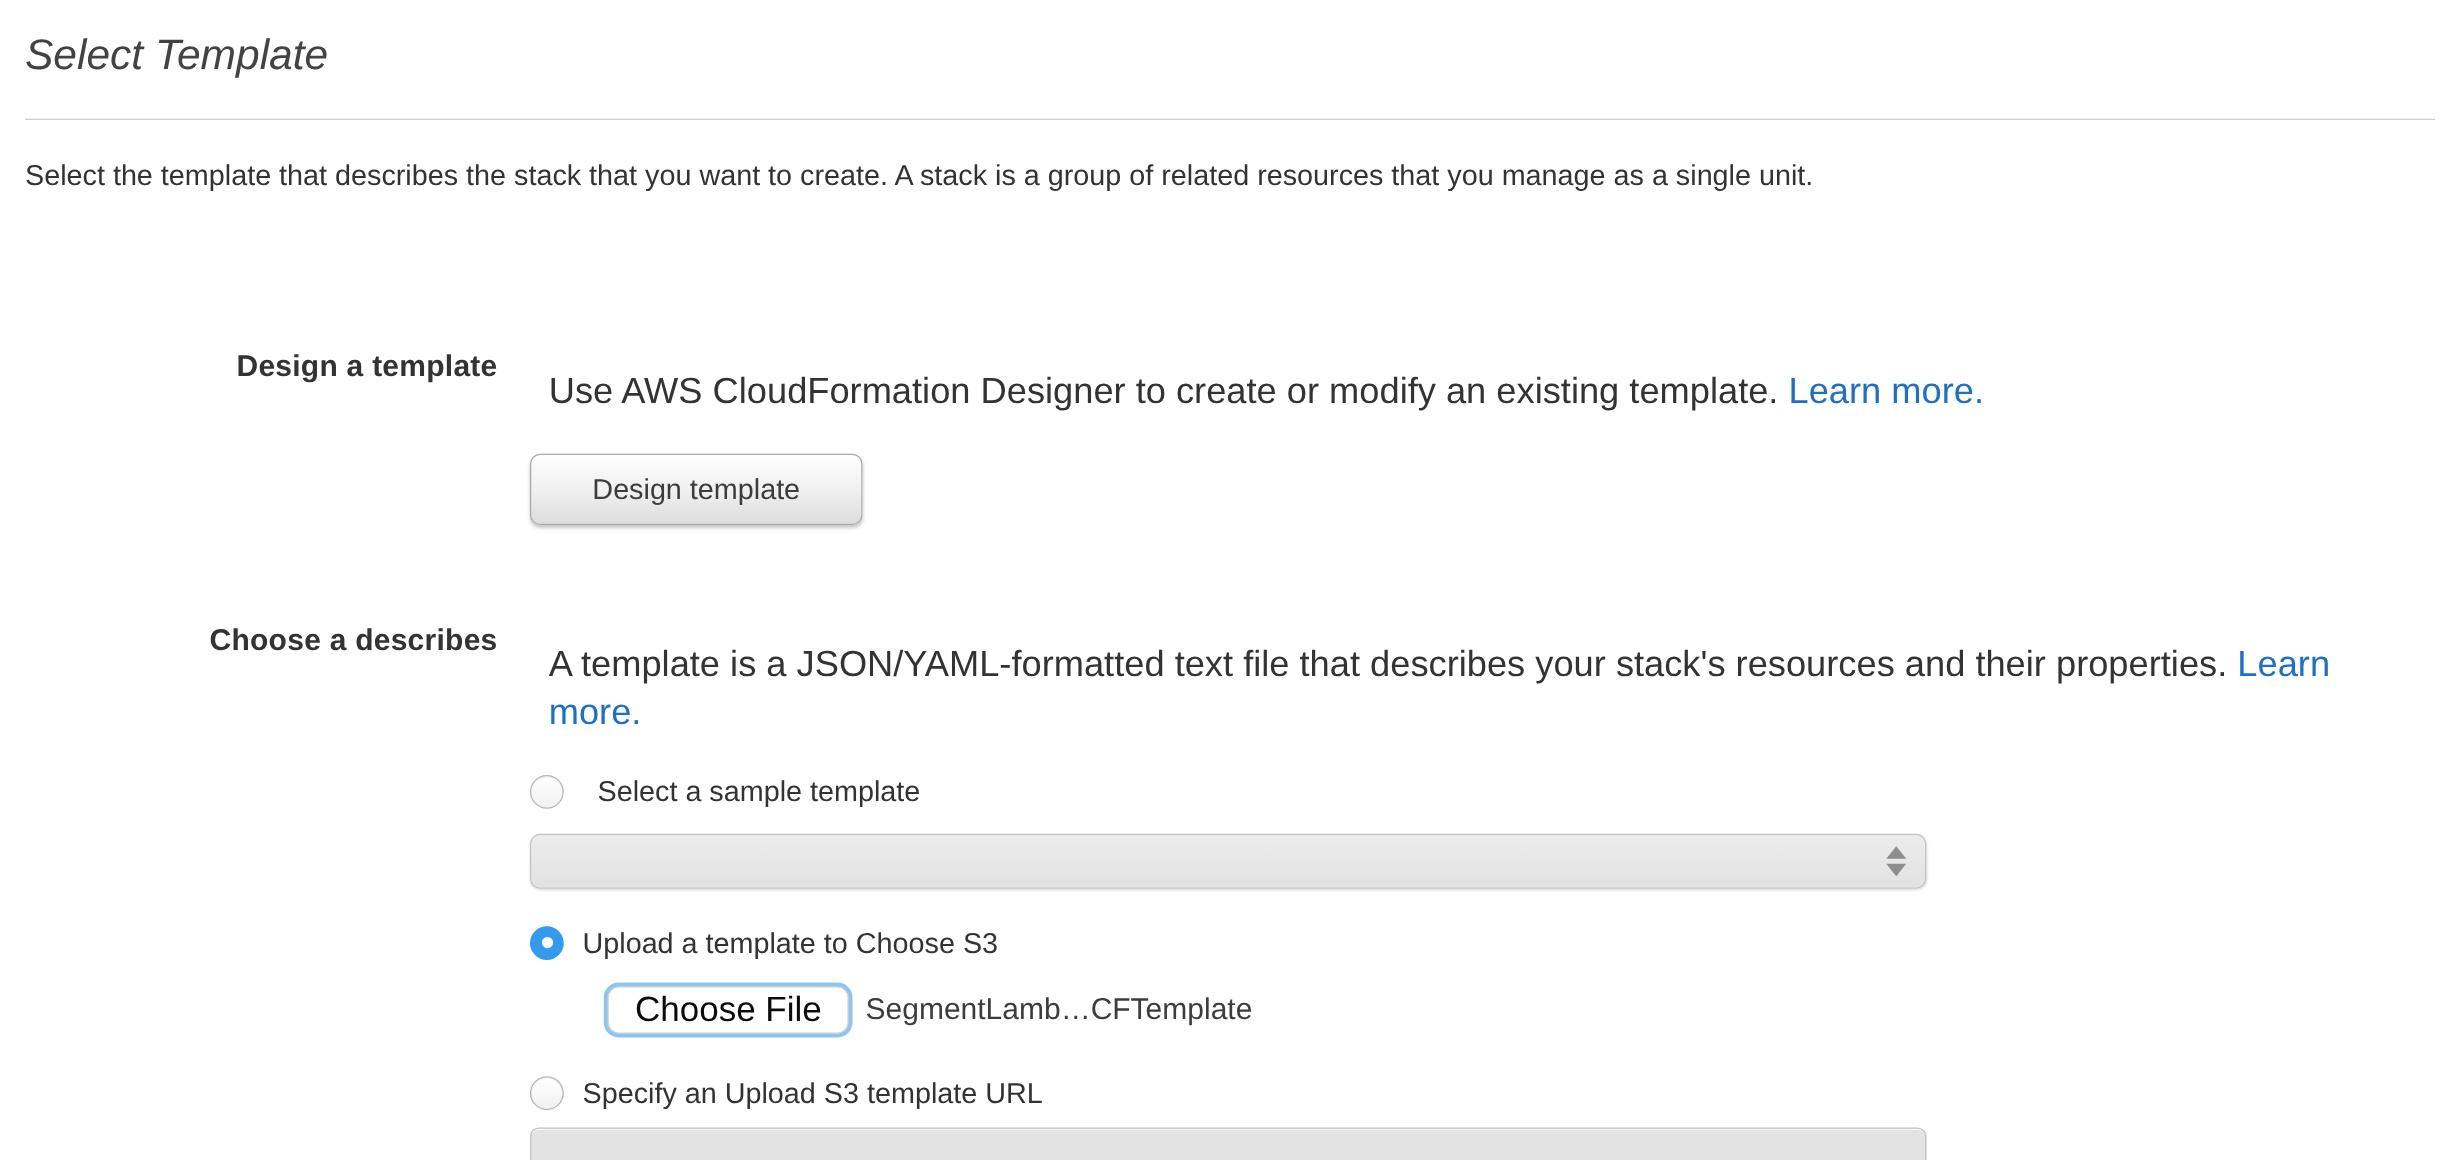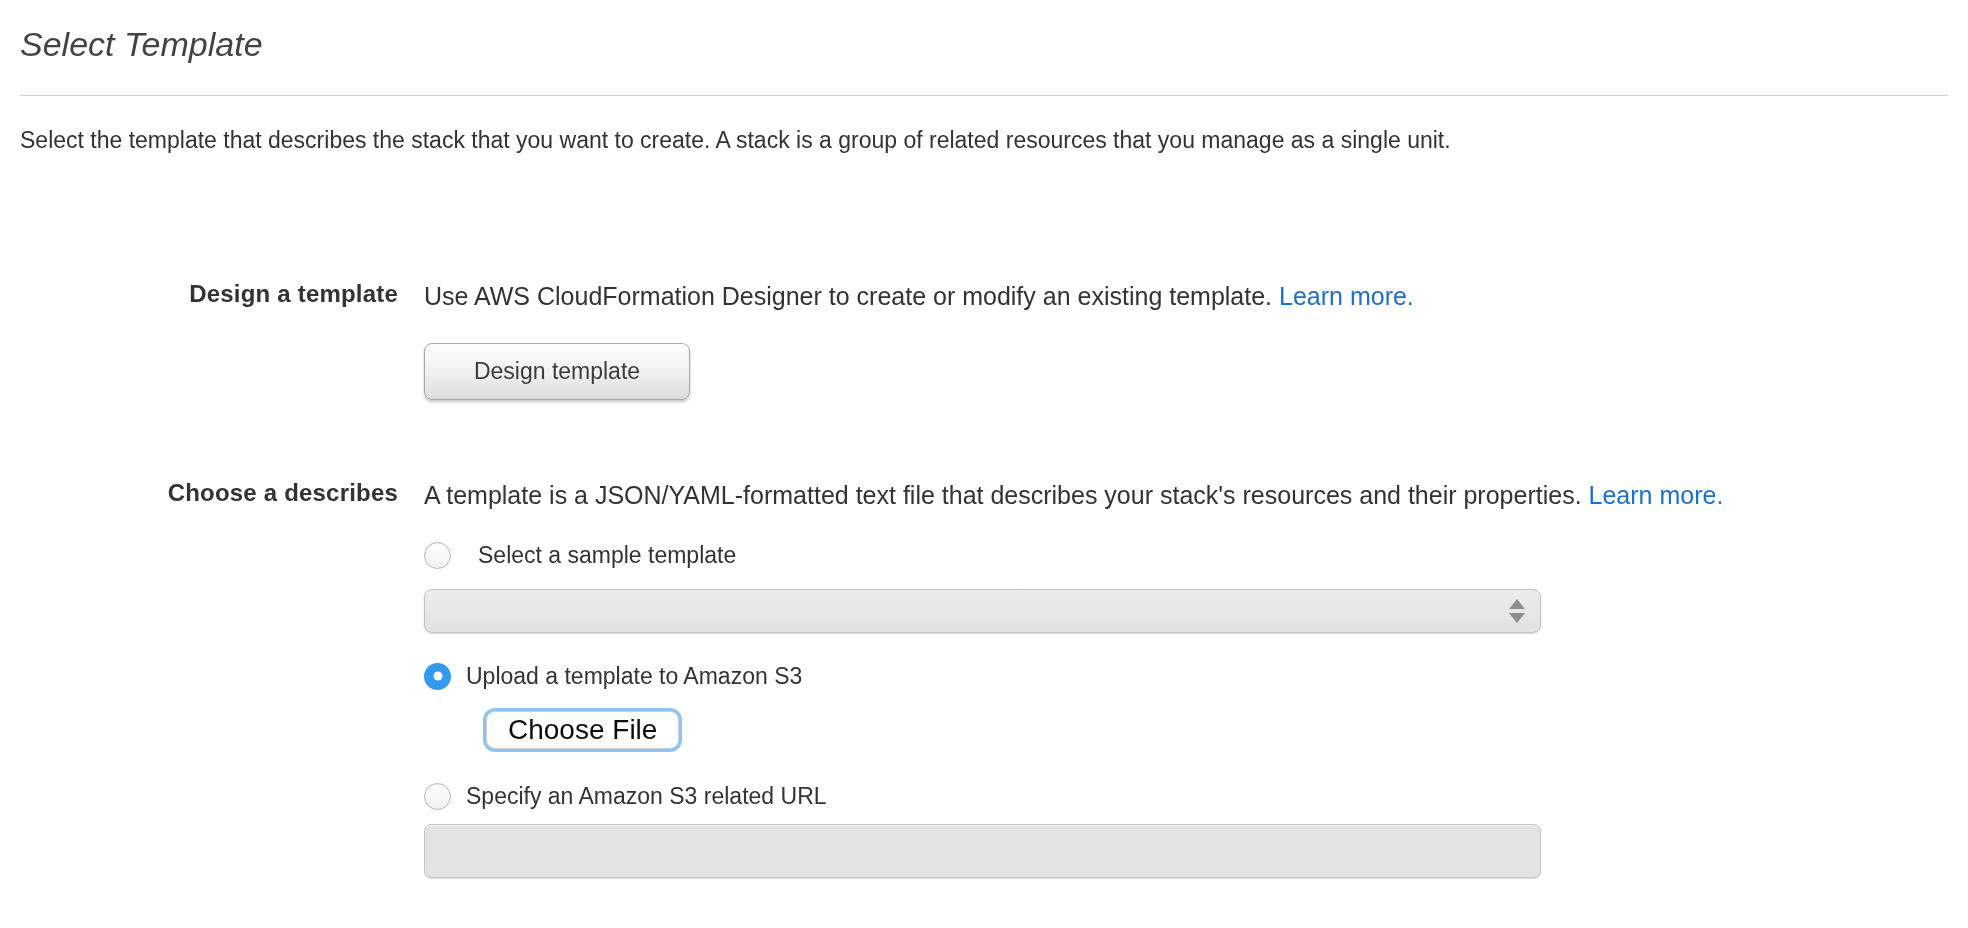--- a/index.html
+++ b/index.html
@@ -26,21 +26,21 @@
   .form-row {
     display: grid; grid-template-columns: 378px 1fr; column-gap: 26px;
     align-items: start;
   }
   .row-design { margin-top: 122px; }
   .row-choose { margin-top: 77px; }
   .form-label {
     text-align: right; font-weight: bold; font-size: 24px; color: #333333;
     padding-top: 2px; letter-spacing: 0.2px;
   }
-  .desc-line { margin: 0; font-size: 25px; color: #333333; line-height: 1.3; padding-top: 2px; }
+  .desc-line { margin: 15px; font-size: 29px; color: #333333; line-height: 1.3; padding-top: 2px; }
   .link { color: #1d6fc8; text-decoration: none; cursor: pointer; }
 
   .aws-button {
     display: block; margin-top: 31px; width: 266px; height: 57px;
     font-family: inherit; font-size: 23px; color: #3c3c3c;
     border: 1px solid #a9a9a9; border-radius: 8px;
     background: linear-gradient(#fefefe, #efefef 55%, #dcdcdc);
     box-shadow: 0 2px 3px rgba(0,0,0,0.22);
     cursor: pointer;
   }
@@ -135,29 +135,30 @@
 
       <div class="select-box">
         <span class="spinner">
           <i class="tri-up"></i>
           <i class="tri-down"></i>
         </span>
       </div>
 
       <div class="radio-row radio-upload">
         <span class="radio selected"></span>
-        <span class="radio-label">Upload a template to Amazon S3</span>
+        <span class="radio-label">Upload a template to Choose S3</span>
       </div>
 
       <div class="file-row">
         <button class="choose-file-button">Choose File</button>
+        <span class="file-name">SegmentLamb…CFTemplate</span>
       </div>
 
       <div class="radio-row radio-url">
         <span class="radio"></span>
-        <span class="radio-label">Specify an Amazon S3 related URL</span>
+        <span class="radio-label">Specify an Upload S3 template URL</span>
       </div>
 
       <input class="url-input" type="text" value="" style="">
     </div>
   </div>
 
 </div>
 
 </body></html>

